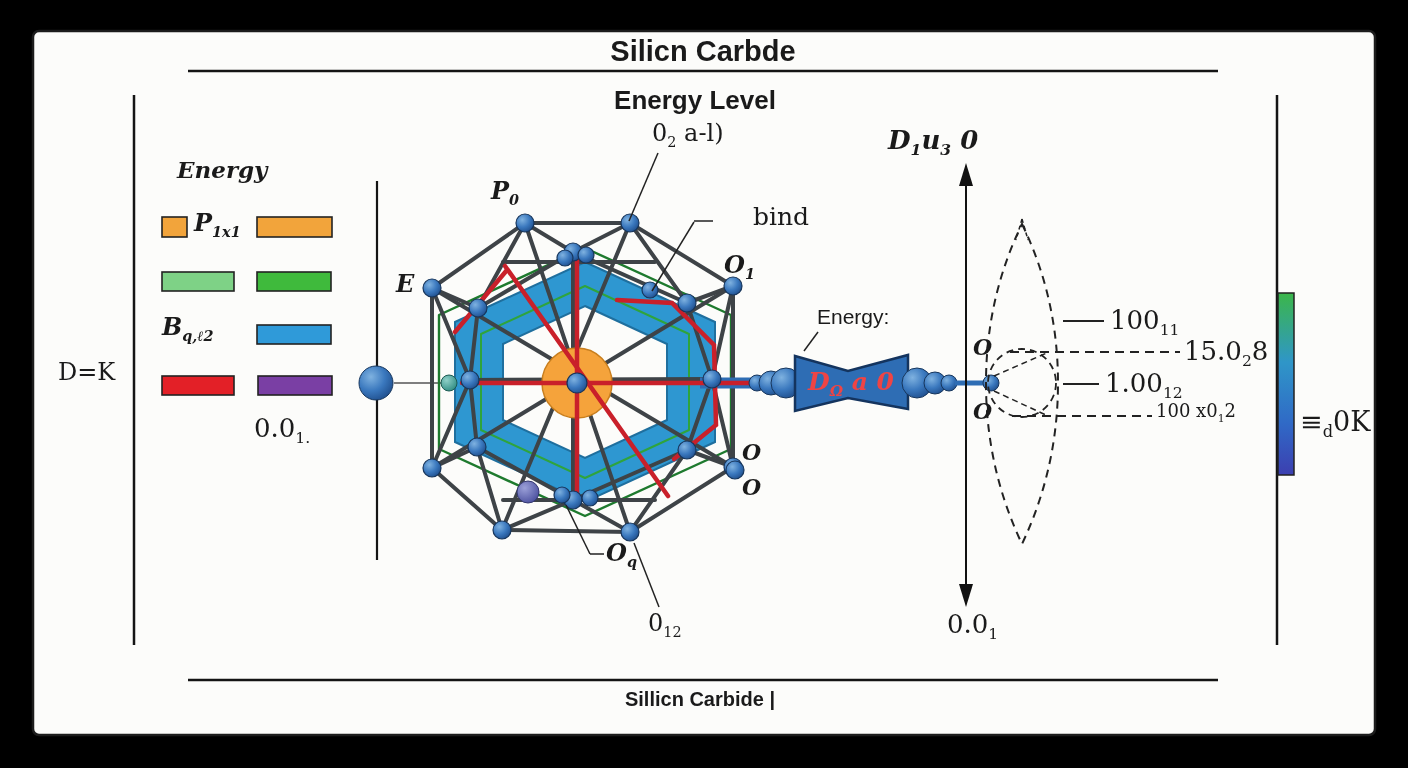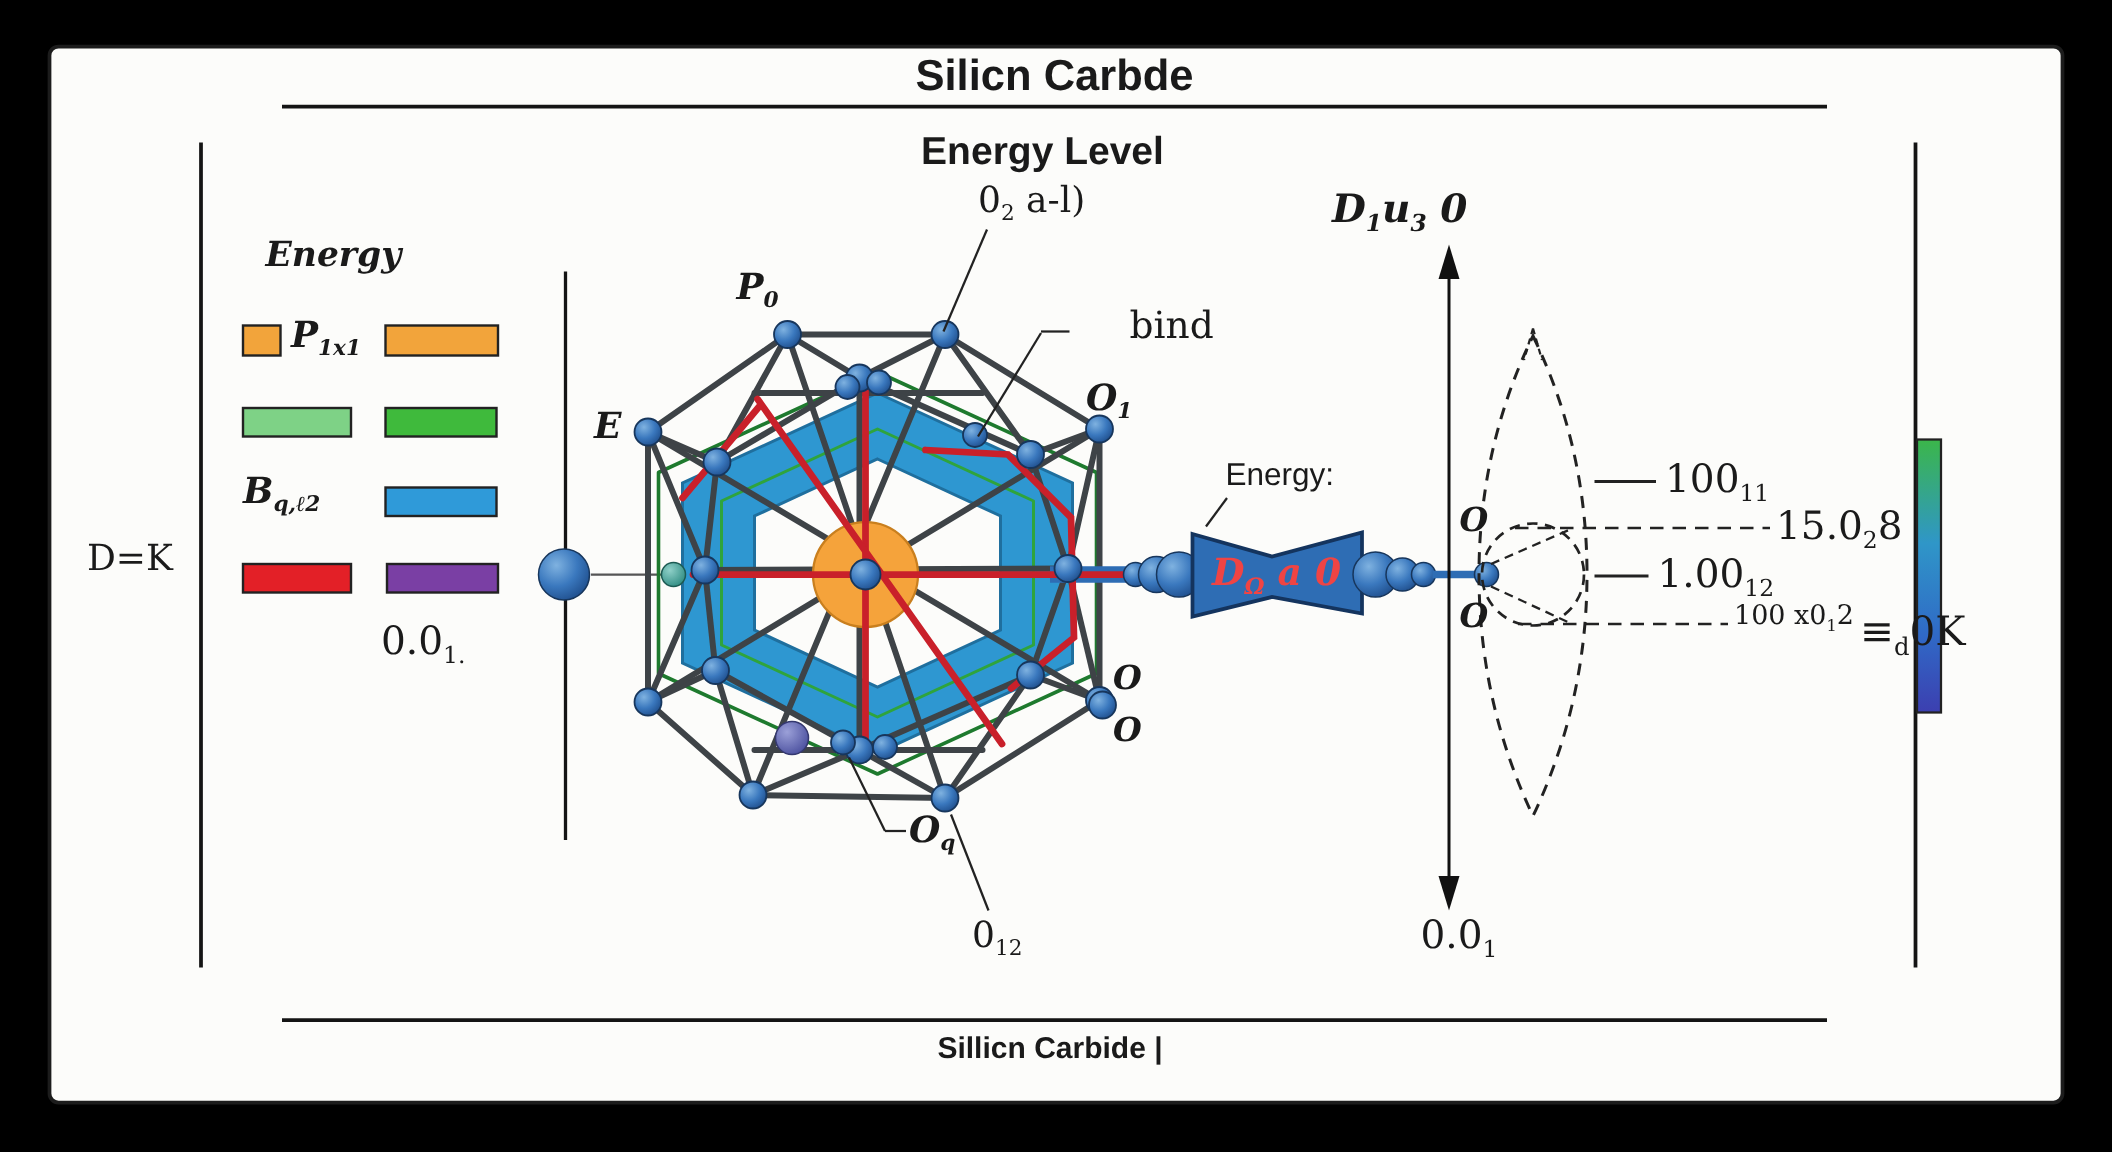--- a/index.html
+++ b/index.html
@@ -265,17 +265,17 @@
 <div class="lbl serif" style="left:1184px;top:338px;font-size:26px;">
   <span>15.0</span><sub>2</sub><span>8</span>
 </div>
 <div class="lbl serif" style="left:1105px;top:370px;font-size:26px;">
   <span>1.00</span><sub>12</sub><span></span>
 </div>
 <div class="lbl serif" style="left:1156px;top:402px;font-size:18px;">
   <span>100 x0</span><sub>1</sub><span>2</span>
 </div>
 
-<div class="lbl serif" style="left:1240px;top:408px;font-size:27px;">
+<div class="lbl serif" style="left:1300px;top:408px;font-size:27px;">
   <span>≡</span><sub>d</sub><span>0K</span>
 </div>
 
 </div>
 
 </body></html>

